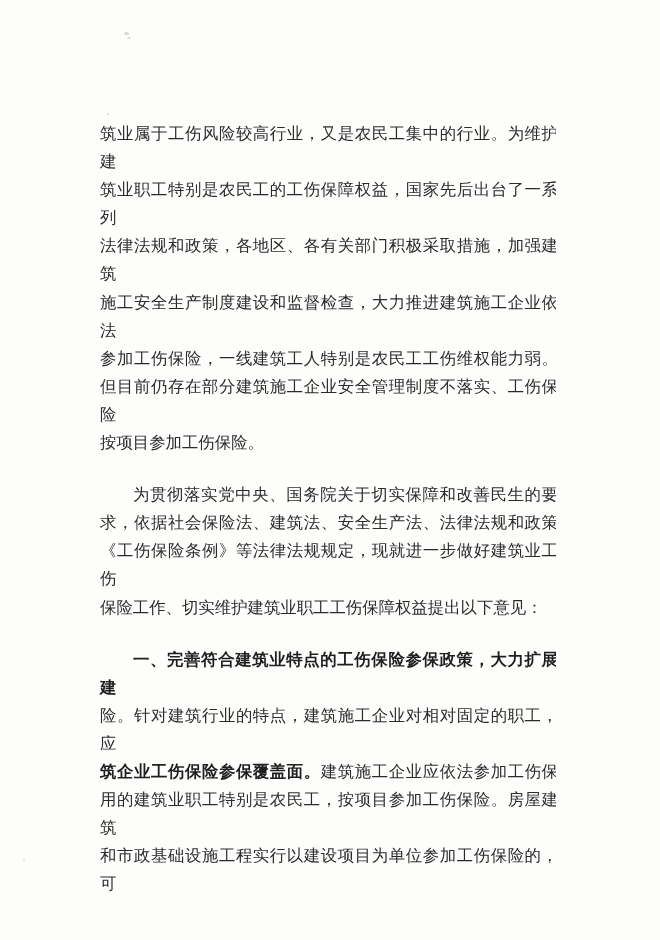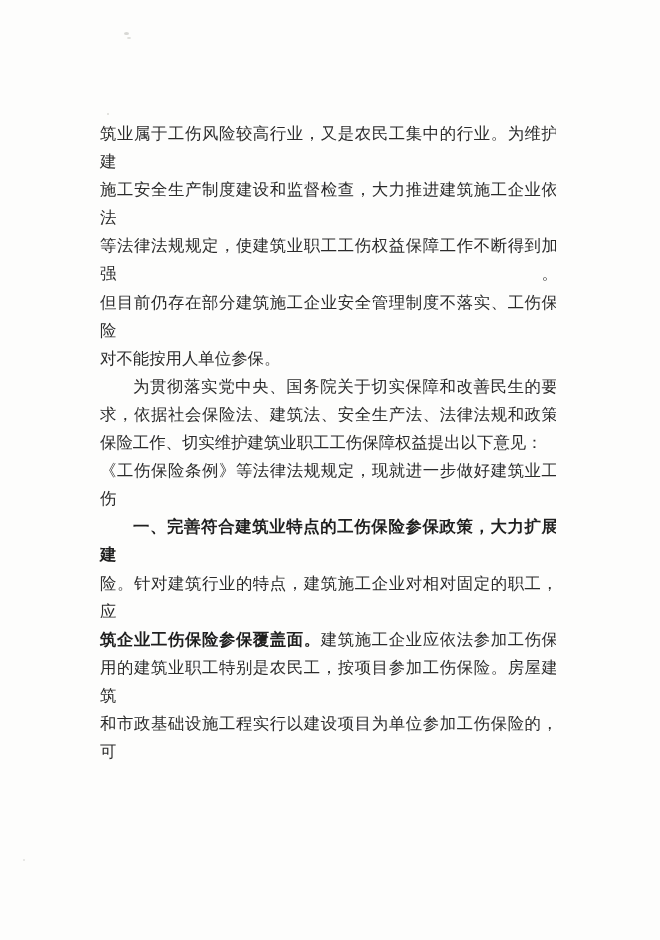--- a/index.html
+++ b/index.html
@@ -29,20 +29,21 @@
   .line {
     text-align: justify;
     text-align-last: left;
     min-height: 28.1px;
   }
   .line.full {
     text-align-last: justify;
   }
   .line.indent {
     text-indent: 33px;
+    margin-top: 24px;
   }
   .line .b {
     font-weight: 700;
     color: #1f1f1f;
   }
   .page-num {
     position: absolute;
     top: 853px;
     left: 564px;
     width: 60px;
@@ -66,28 +67,30 @@
 <body>
 
 <div class="page">
   <div class="speck s1"></div>
   <div class="speck s2"></div>
   <div class="speck s3"></div>
   <div class="speck s4"></div>
 
   <div class="body-text">
       <div class="line full"><span>筑业属于工伤风险较高行业，又是农民工集中的行业。为维护建</span></div>
+      <div class="line full"><span>筑业职工特别是农民工的工伤保障权益，国家先后出台了一系列</span></div>
+      <div class="line full"><span>法律法规和政策，各地区、各有关部门积极采取措施，加强建筑</span></div>
       <div class="line full"><span>施工安全生产制度建设和监督检查，大力推进建筑施工企业依法</span></div>
-      <div class="line full"><span>等法律法规规定，使建筑业职工工伤权益保障工作不断得到加强。</span></div>
+      <div class="line full"><span>参加工伤保险，一线建筑工人特别是农民工工伤维权能力弱。</span></div>
       <div class="line full"><span>但目前仍存在部分建筑施工企业安全管理制度不落实、工伤保险</span></div>
-      <div class="line"><span>对不能按用人单位参保。</span></div>
+      <div class="line"><span>按项目参加工伤保险。</span></div>
       <div class="line full indent"><span>为贯彻落实党中央、国务院关于切实保障和改善民生的要</span></div>
       <div class="line full"><span>求，依据社会保险法、建筑法、安全生产法、法律法规和政策</span></div>
+      <div class="line full"><span>《工伤保险条例》等法律法规规定，现就进一步做好建筑业工伤</span></div>
       <div class="line"><span>保险工作、切实维护建筑业职工工伤保障权益提出以下意见：</span></div>
-      <div class="line full"><span>《工伤保险条例》等法律法规规定，现就进一步做好建筑业工伤</span></div>
       <div class="line full indent"><span class="b">一、完善符合建筑业特点的工伤保险参保政策，大力扩展建</span></div>
       <div class="line full"><span>险。针对建筑行业的特点，建筑施工企业对相对固定的职工，应</span></div>
       <div class="line full"><span class="b">筑企业工伤保险参保覆盖面。</span><span>建筑施工企业应依法参加工伤保</span></div>
       <div class="line full"><span>用的建筑业职工特别是农民工，按项目参加工伤保险。房屋建筑</span></div>
       <div class="line full"><span>和市政基础设施工程实行以建设项目为单位参加工伤保险的，可</span></div>
     </div>
 
   <div class="page-num">—11—</div>
 </div>
 

